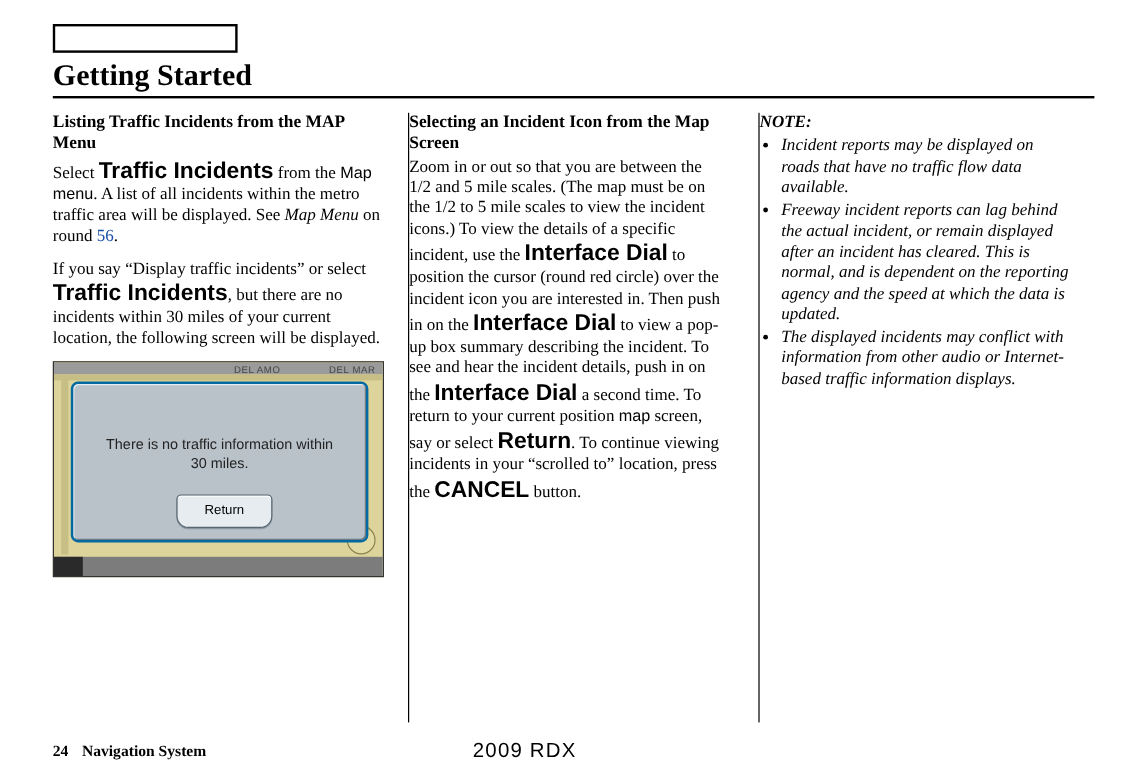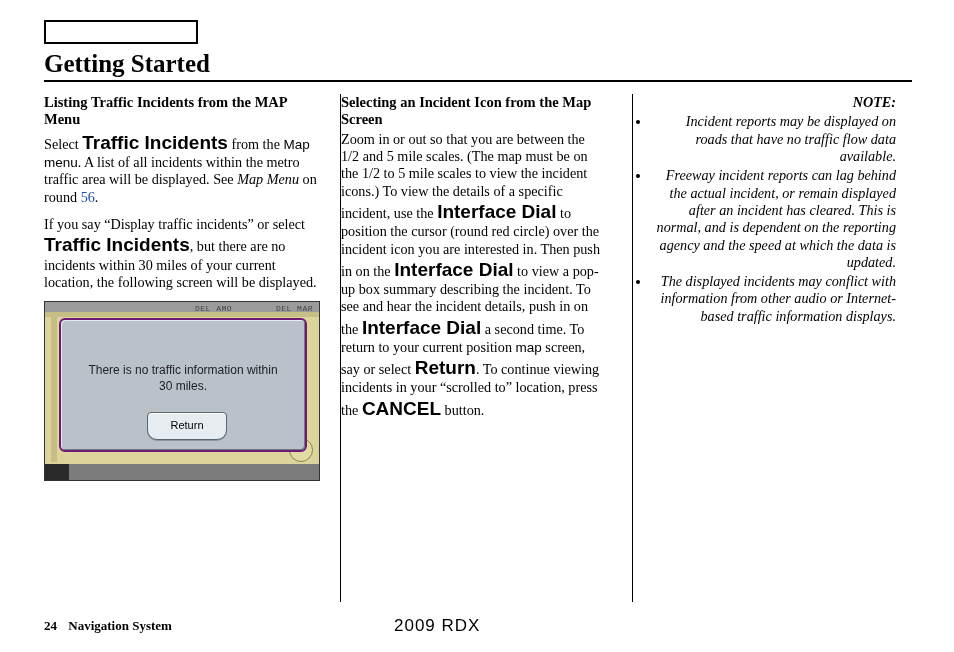--- a/index.html
+++ b/index.html
@@ -73,29 +73,29 @@
   }
   .screenshot {
     width: 274px;
     height: 178px;
     border: 1px solid #333;
     position: relative;
     background: #dcd49a;
     overflow: hidden;
     margin-top: 4px;
   }
-  .maplabel { position:absolute; font-family: Liberation Mono, monospace; font-size:8px; color:#444; letter-spacing:0.5px;}
+  .maplabel { position:absolute; font-family: Liberation Sans, sans-serif; font-size:8px; color:#444; letter-spacing:0.5px;}
   .road { position:absolute; background:#c7be86; }
   .roadv { position:absolute; background:#c7be86; }
   .dialog {
     position: absolute;
     left: 14px; top: 16px;
     width: 244px; height: 130px;
     background: #b9c2c9;
-    border: 2px solid #701a75;
+    border: 2px solid #0369a1;
     border-radius: 6px;
     box-shadow: inset 1px 1px 0 #e4ebf1, inset -1px -1px 0 #6e7a86;
   }
   .dialog-text {
     position: absolute;
     top: 42px; left: 0; right: 0;
     text-align: center;
     font-family: Arial, Helvetica, sans-serif;
     font-size: 12px;
     color: #222;
@@ -176,21 +176,21 @@
       </div>
     </div>
 
     <div class="col col-sep" style="height:508px;">
       <h3>Selecting an Incident Icon from the Map Screen</h3>
       <p>
         <span>Zoom in or out so that you are between the 1/2 and 5 mile scales. (The map must be on the 1/2 to 5 mile scales to view the incident icons.) To view the details of a specific incident, use the </span><span class="b">Interface Dial</span><span> to position the cursor (round red circle) over the incident icon you are interested in. Then push in on the </span><span class="b">Interface Dial</span><span> to view a pop-up box summary describing the incident. To see and hear the incident details, push in on the </span><span class="b">Interface Dial</span><span> a second time. To return to your current position </span><span class="sf">map</span><span> screen, say or select </span><span class="b">Return</span><span>. To continue viewing incidents in your “scrolled to” location, press the </span><span class="b">CANCEL</span><span> button.</span>
       </p>
     </div>
 
-    <div class="col col-sep" style="height:508px;text-align:right;">
+    <div class="col col-sep" style="height:508px;">
       <p style="margin:0 0 1px 0;"><span class="it" style="font-weight:bold;">NOTE:</span></p>
       <ul class="note">
         <li>Incident reports may be displayed on roads that have no traffic flow data available.</li>
         <li>Freeway incident reports can lag behind the actual incident, or remain displayed after an incident has cleared. This is normal, and is dependent on the reporting agency and the speed at which the data is updated.</li>
         <li>The displayed incidents may conflict with information from other audio or Internet-based traffic information displays.</li>
       </ul>
     </div>
 
   </div>
 </div>

